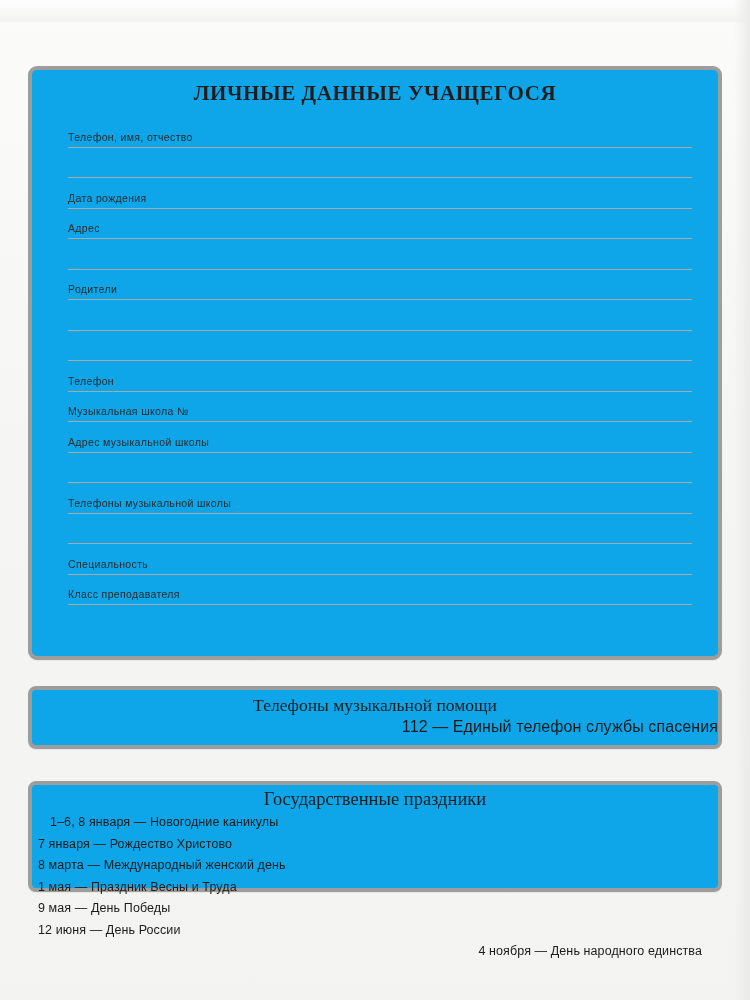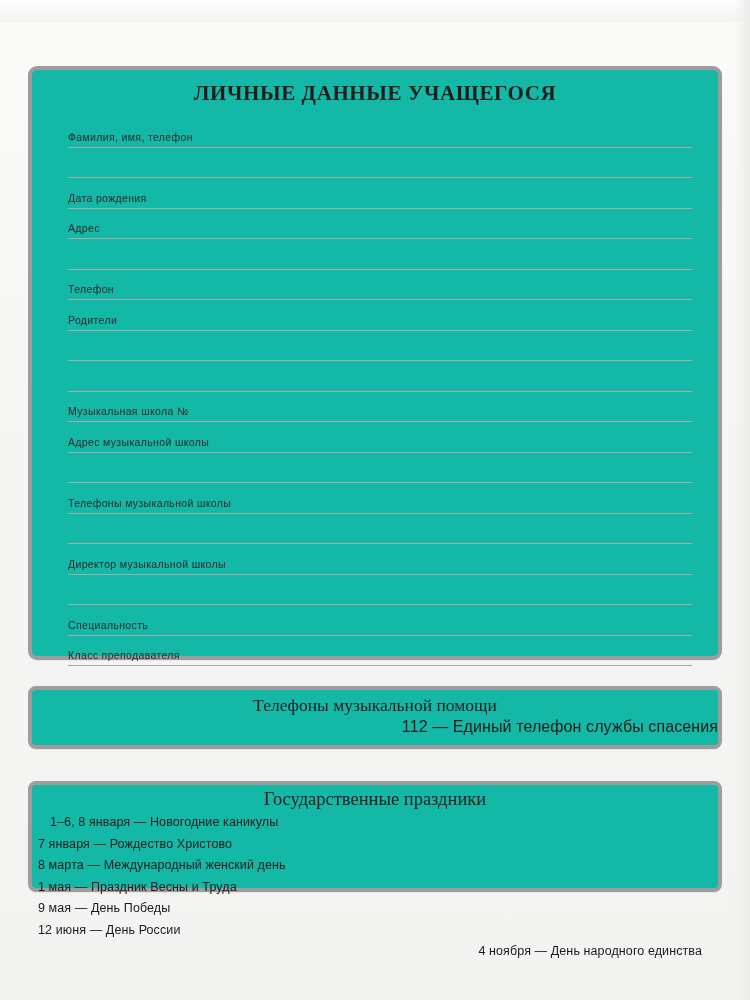--- a/index.html
+++ b/index.html
@@ -34,21 +34,21 @@
   }
 
   .page {
     position: absolute;
     inset: 0;
   }
 
   
   .panel {
     position: absolute;
-    background: #14b8a6;
+    background: #0ea5e9;
     border: 4px solid #9d9d9d;
     border-radius: 9px;
     box-sizing: border-box;
     box-shadow: 0 1px 1px rgba(0,0,0,0.06);
   }
 
   
   #personal-panel {
     left: 28px;
     top: 66px;
@@ -158,67 +158,61 @@
 <div class="paper-edge-top"></div>
 <div class="paper-edge-right"></div>
 
 <div class="page">
 
   <section class="panel" id="personal-panel">
     <h1 class="panel-title-serif">ЛИЧНЫЕ ДАННЫЕ УЧАЩЕГОСЯ</h1>
     <div class="form-body" id="form-body">
         <div class="field">
           <div class="rule">
-            <span class="field-label">Фамилия, имя, телефон</span>
+            <span class="field-label">Телефон, имя, отчество</span>
           </div>
           <div class="rule blank"></div>
         </div>
         <div class="field">
           <div class="rule">
             <span class="field-label">Дата рождения</span>
           </div>
         </div>
         <div class="field">
           <div class="rule">
             <span class="field-label">Адрес</span>
           </div>
           <div class="rule blank"></div>
         </div>
         <div class="field">
           <div class="rule">
+            <span class="field-label">Родители</span>
+          </div>
+          <div class="rule blank"></div>
+          <div class="rule blank"></div>
+        </div>
+        <div class="field">
+          <div class="rule">
             <span class="field-label">Телефон</span>
           </div>
         </div>
         <div class="field">
           <div class="rule">
-            <span class="field-label">Родители</span>
-          </div>
-          <div class="rule blank"></div>
-          <div class="rule blank"></div>
-        </div>
-        <div class="field">
-          <div class="rule">
             <span class="field-label">Музыкальная школа №</span>
           </div>
         </div>
         <div class="field">
           <div class="rule">
             <span class="field-label">Адрес музыкальной школы</span>
           </div>
           <div class="rule blank"></div>
         </div>
         <div class="field">
           <div class="rule">
             <span class="field-label">Телефоны музыкальной школы</span>
-          </div>
-          <div class="rule blank"></div>
-        </div>
-        <div class="field">
-          <div class="rule">
-            <span class="field-label">Директор музыкальной школы</span>
           </div>
           <div class="rule blank"></div>
         </div>
         <div class="field">
           <div class="rule">
             <span class="field-label">Специальность</span>
           </div>
         </div>
         <div class="field">
           <div class="rule">

